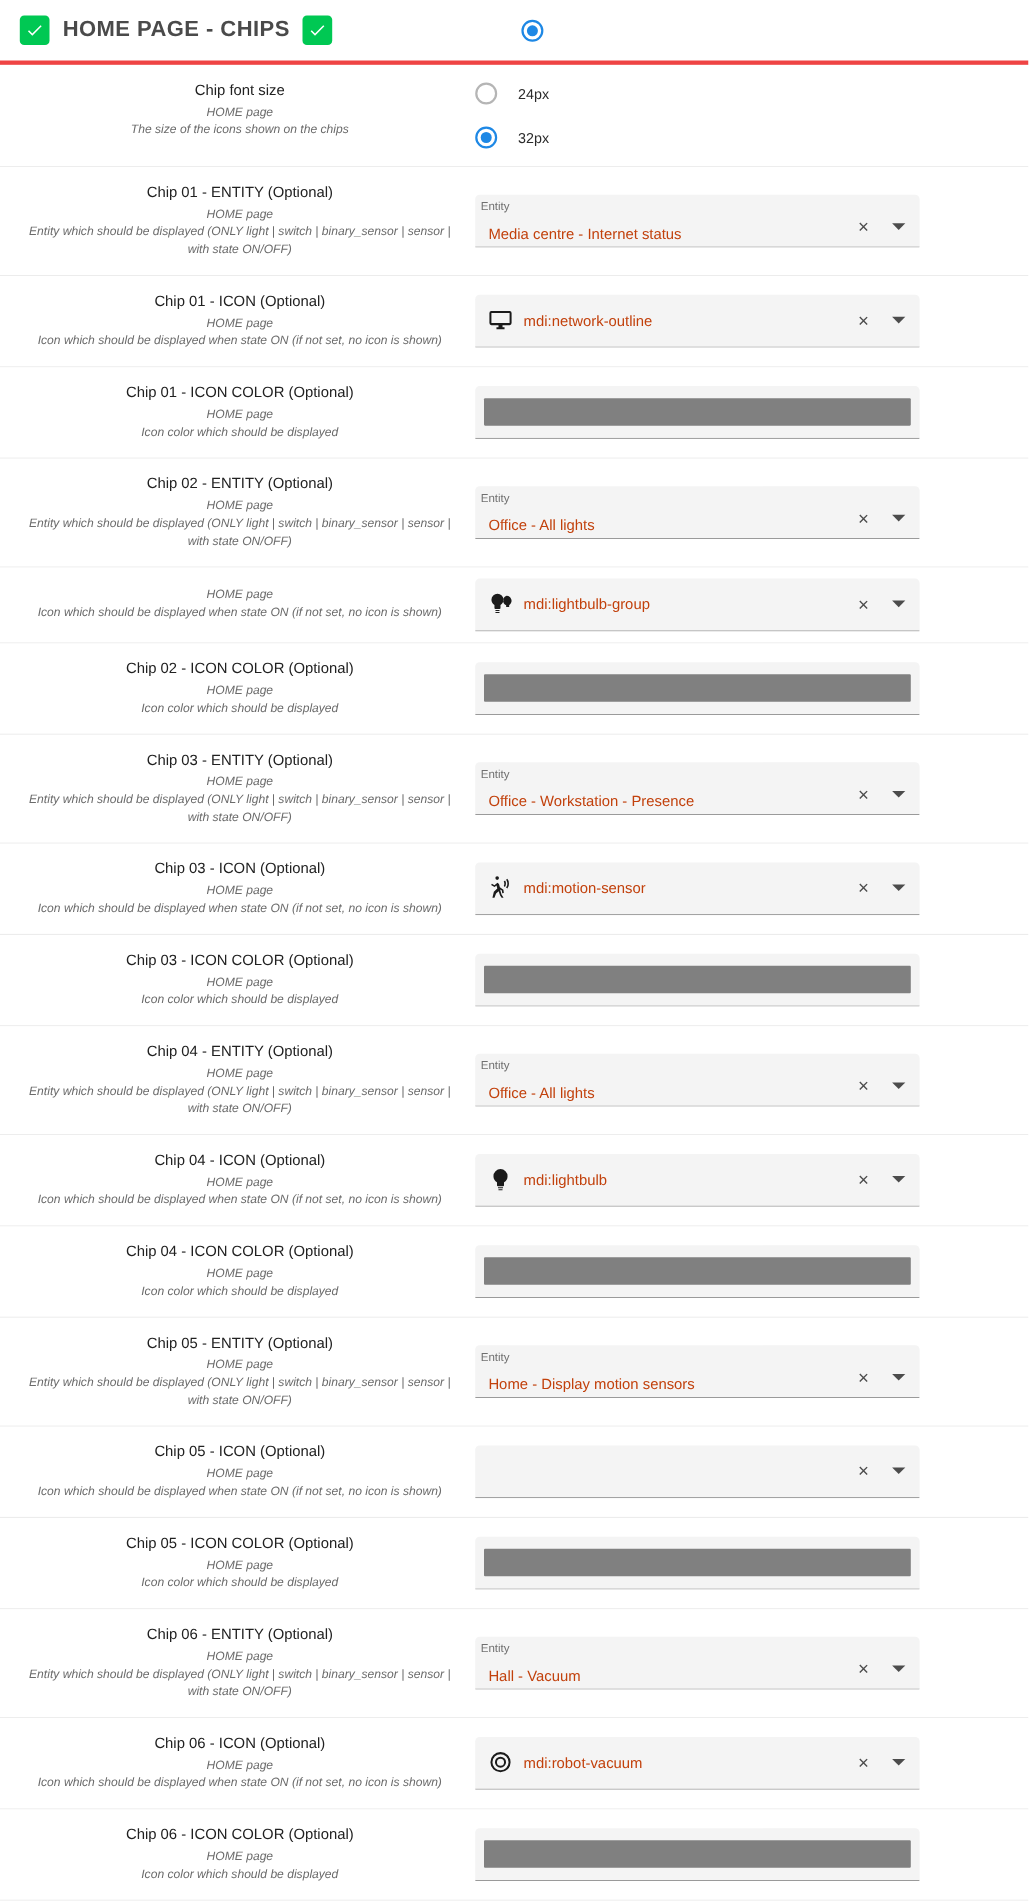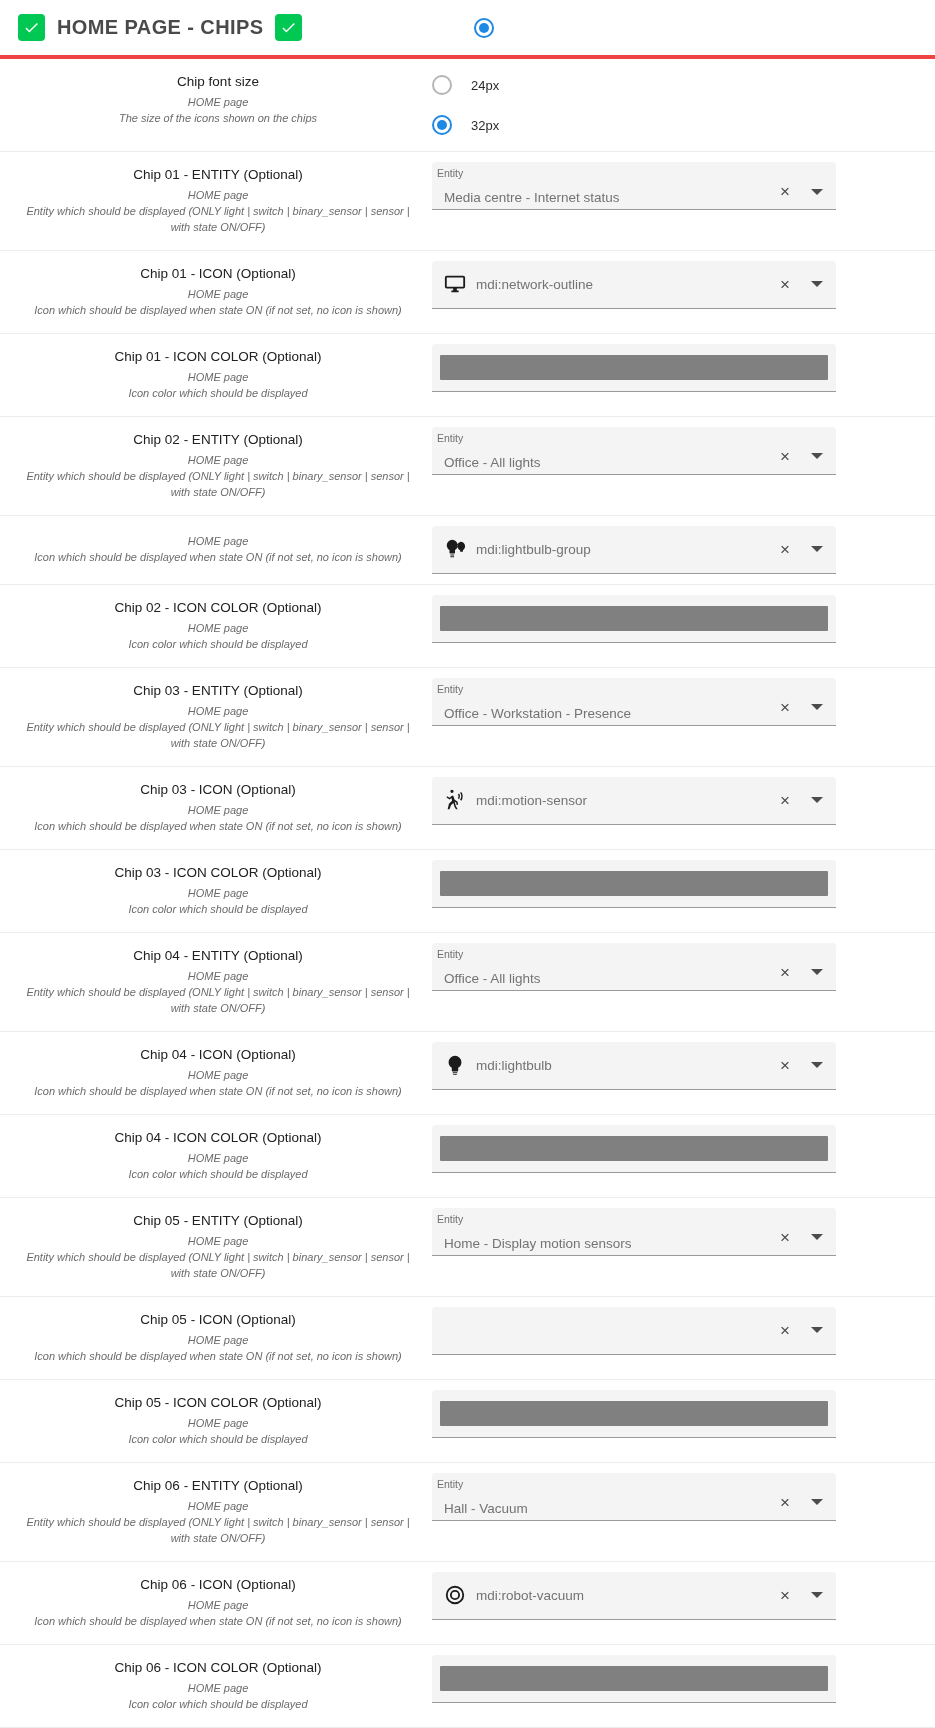--- a/index.html
+++ b/index.html
@@ -83,21 +83,21 @@
     width: 432px;
     flex: 0 0 432px;
     padding: 14px 14px 14px 18px;
     text-align: center;
   }
   .row-right {
     flex: 1 1 auto;
     padding: 10px 100px 10px 0;
     display: flex;
     flex-direction: column;
-    justify-content: flex-start;
+    justify-content: center;
     align-self: stretch;
   }
   .lbl-title {
     font-size: 13.5px;
     color: #212121;
     line-height: 1.35;
   }
   .lbl-sub {
     font-size: 11px;
     font-style: italic;
@@ -142,21 +142,21 @@
   .field-body {
     flex: 1 1 auto;
     display: flex;
     align-items: center;
     gap: 10px;
     overflow: hidden;
   }
   .field.with-float .field-body { padding-top: 12px; }
   .field-value {
     font-size: 13.5px;
-    color: #737373;
+    color: #c2410c;
     white-space: nowrap;
     overflow: hidden;
     text-overflow: ellipsis;
   }
   .field-icon {
     width: 22px; height: 22px;
     flex: 0 0 22px;
     display: inline-flex;
     align-items: center;
     justify-content: center;

